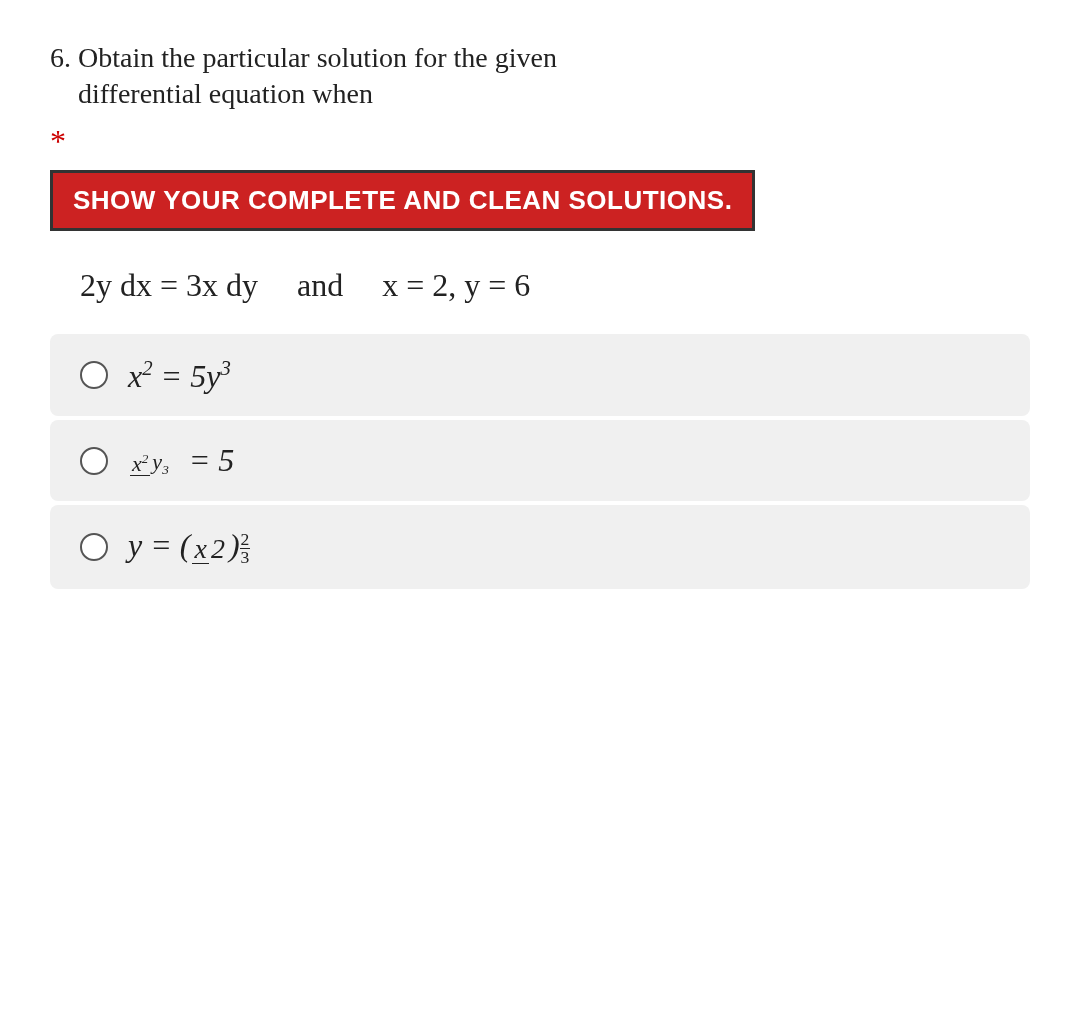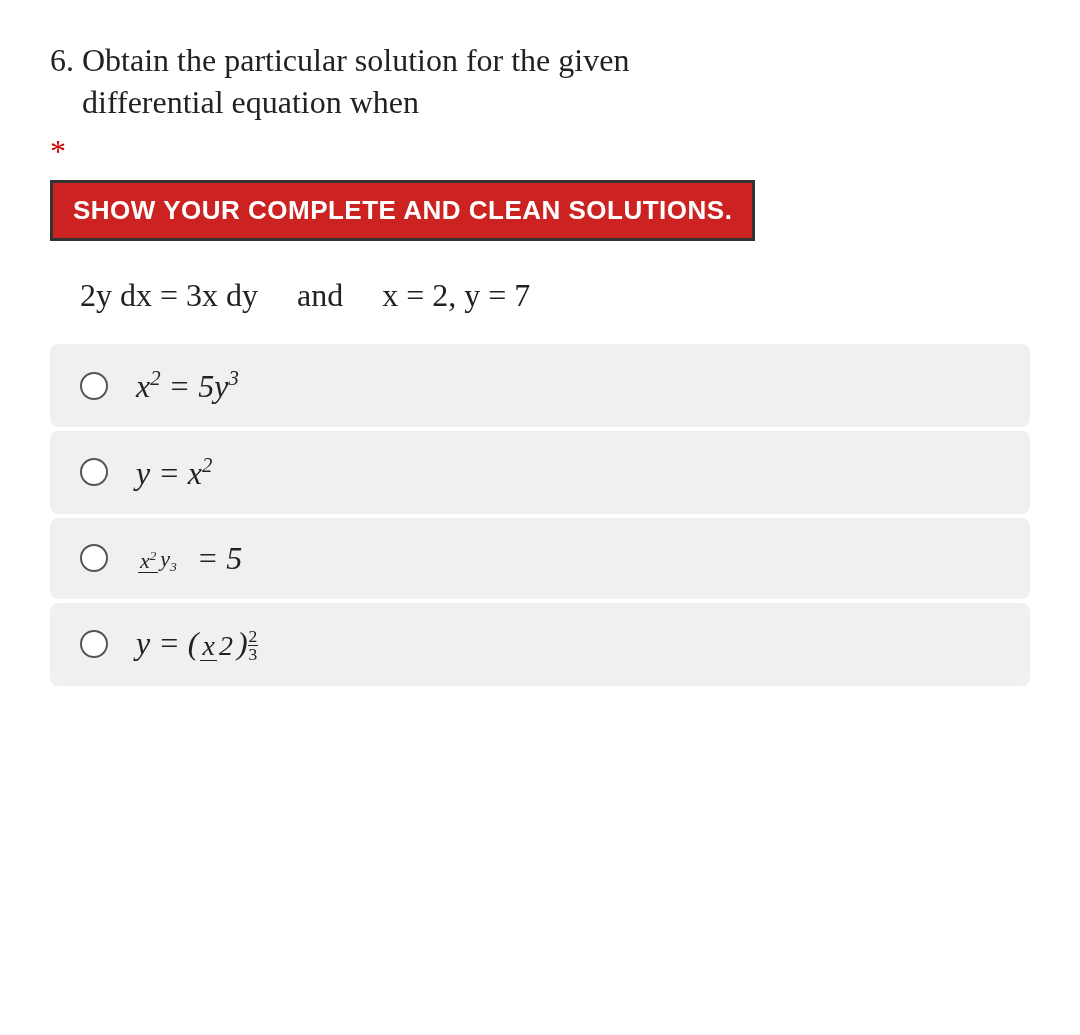--- a/index.html
+++ b/index.html
@@ -10,21 +10,21 @@
 
     body {
       background: #ffffff;
       font-family: Georgia, 'Times New Roman', serif;
       width: 1080px;
       min-height: 1035px;
       padding: 40px 50px;
     }
 
     .question-header {
-      font-size: 32px;
+      font-size: 28px;
       font-weight: normal;
       color: #222;
       line-height: 1.3;
       margin-bottom: 10px;
     }
 
     .asterisk {
       color: #cc0000;
       font-size: 32px;
       margin-bottom: 10px;
@@ -70,21 +70,21 @@
       flex-direction: column;
       gap: 4px;
     }
 
     .option-item {
       background: #f0f0f0;
       border-radius: 8px;
       padding: 22px 30px;
       display: flex;
       align-items: center;
-      gap: 28px;
+      gap: 20px;
       min-height: 80px;
     }
 
     .radio-circle {
       width: 28px;
       height: 28px;
       border-radius: 50%;
       border: 2.5px solid #555;
       background: white;
       flex-shrink: 0;
@@ -151,38 +151,32 @@
     <span> Obtain the particular solution for the given<br>&nbsp;&nbsp;&nbsp;&nbsp;differential equation when</span>
   </div>
 
   <span class="asterisk">*</span>
 
   <div class="show-solutions-banner">SHOW YOUR COMPLETE AND CLEAN SOLUTIONS.</div>
 
   <div class="equation-row">
     <span>2y dx  =  3x dy</span>
     <span class="and-text">and</span>
-    <span>x = 2,   y = 7</span>
+    <span>x = 2,   y = 6</span>
   </div>
 
   <div class="options-container">
 
     <div class="option-item">
       <div class="radio-circle"></div>
       <span class="option-text">
         <i>x</i><span class="superscript">2</span> = 5<i>y</i><span class="superscript">3</span>
       </span>
     </div>
 
-    <div class="option-item">
-      <div class="radio-circle"></div>
-      <span class="option-text">
-        <i>y</i> = <i>x</i><span class="superscript">2</span>
-      </span>
-    </div>
 
     <div class="option-item">
       <div class="radio-circle"></div>
       <span class="option-text">
         <span class="fraction">
             <span class="num"><i>x</i><span style="font-size:0.6em;vertical-align:super;">2</span></span>
             <span class="den"><i>y</i><span style="font-size:0.6em;vertical-align:sub;">3</span></span>
           </span>
         &nbsp;= 5
       </span>

